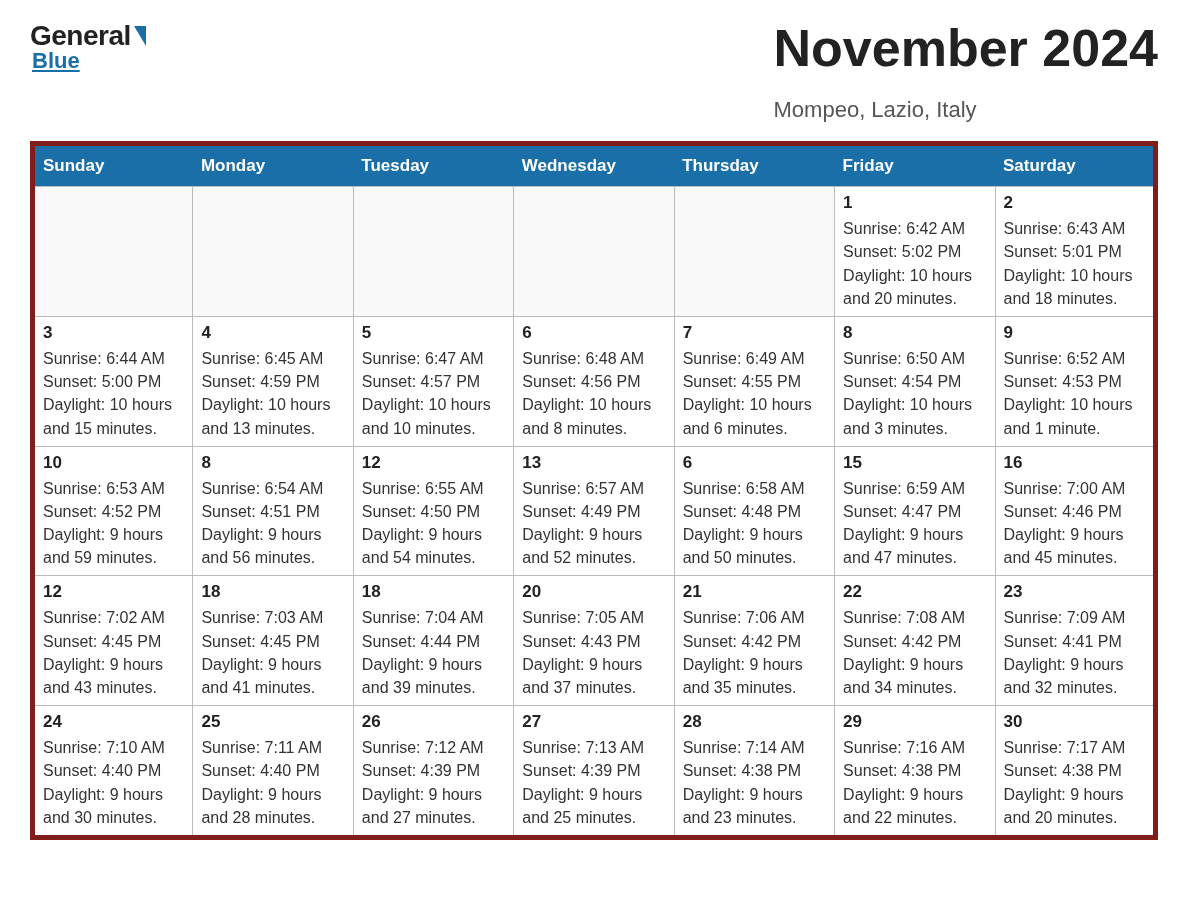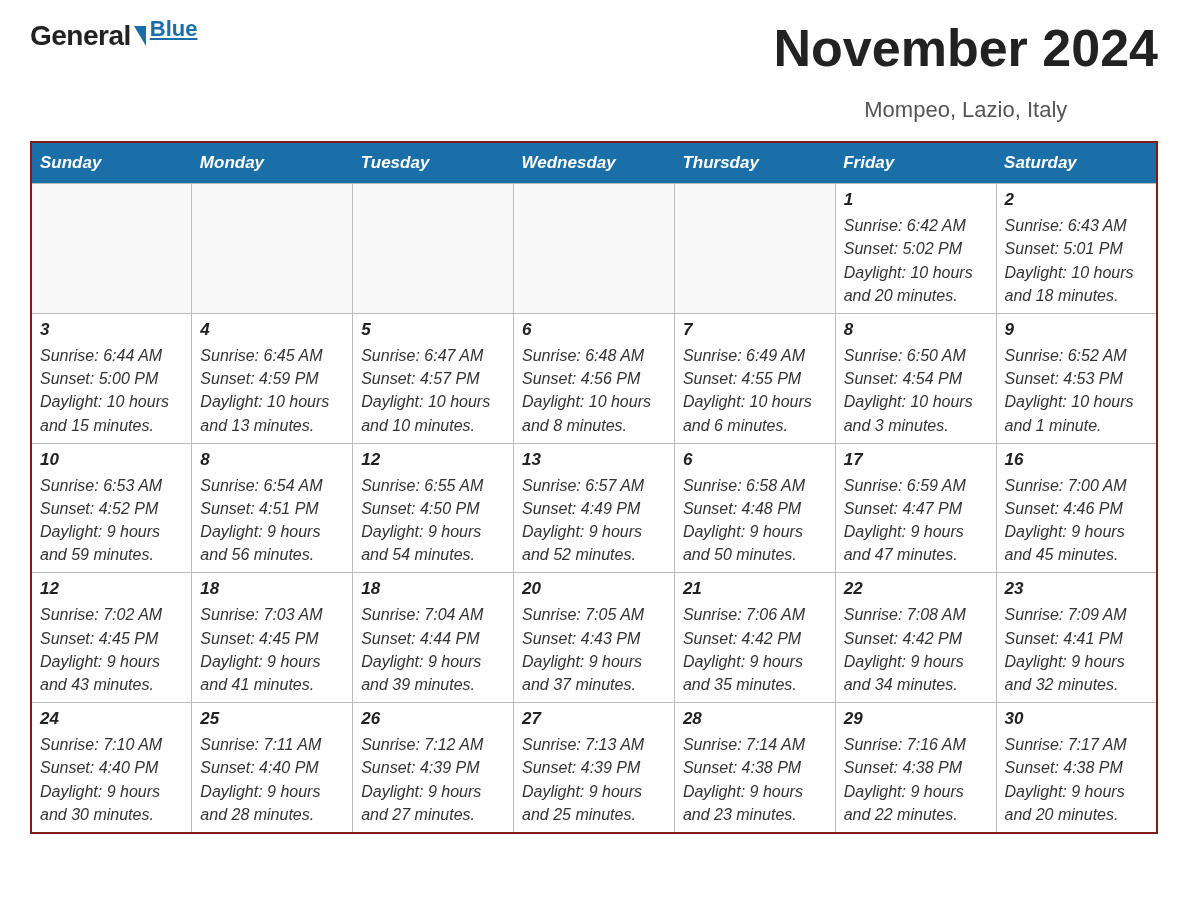--- a/index.html
+++ b/index.html
@@ -12,21 +12,21 @@
       padding: 20px 30px;
     }
     .header {
       display: flex;
       justify-content: space-between;
       align-items: flex-start;
       margin-bottom: 18px;
     }
     .logo {
       display: flex;
-      flex-direction: row;
+      flex-direction: column;
       align-items: flex-start;
     }
     .logo-top {
       font-size: 28px;
       font-weight: bold;
       color: #222;
       letter-spacing: -0.5px;
       display: flex;
       align-items: center;
     }
@@ -41,39 +41,38 @@
     }
     .logo-bottom {
       font-size: 22px;
       font-weight: bold;
       color: #1a6fa8;
       margin-left: 2px;
       margin-top: -4px;
       text-decoration: underline;
     }
     .title-area {
-      text-align: center;
+      text-align: left;
     }
     .title-area h1 {
       font-size: 52px;
       font-weight: bold;
       color: #222;
       line-height: 1.1;
     }
     .title-area h2 {
       font-size: 22px;
       font-weight: normal;
       color: #555;
       margin-top: 20px;
     }
     .calendar {
       width: 100%;
       border-collapse: collapse;
-      border: 2px solid #7f1d1d;
-      font-style: italic;
+      border: 5px solid #7f1d1d;
     }
     .calendar thead th {
       background: #1a6fa8;
       color: #fff;
       font-size: 17px;
       font-weight: bold;
       padding: 10px 8px;
       text-align: left;
       border: 1px solid #1557885;
     }
@@ -200,21 +199,21 @@
         </td>
         <td>
           <span class="cell-day">13</span>
           <div class="cell-info">Sunrise: 6:57 AM<br>Sunset: 4:49 PM<br>Daylight: 9 hours and 52 minutes.</div>
         </td>
         <td>
           <span class="cell-day">6</span>
           <div class="cell-info">Sunrise: 6:58 AM<br>Sunset: 4:48 PM<br>Daylight: 9 hours and 50 minutes.</div>
         </td>
         <td>
-          <span class="cell-day">17</span>
+          <span class="cell-day">15</span>
           <div class="cell-info">Sunrise: 6:59 AM<br>Sunset: 4:47 PM<br>Daylight: 9 hours and 47 minutes.</div>
         </td>
         <td>
           <span class="cell-day">16</span>
           <div class="cell-info">Sunrise: 7:00 AM<br>Sunset: 4:46 PM<br>Daylight: 9 hours and 45 minutes.</div>
         </td>
       </tr>
       <tr class="row-separator">
         <td>
           <span class="cell-day">12</span>

